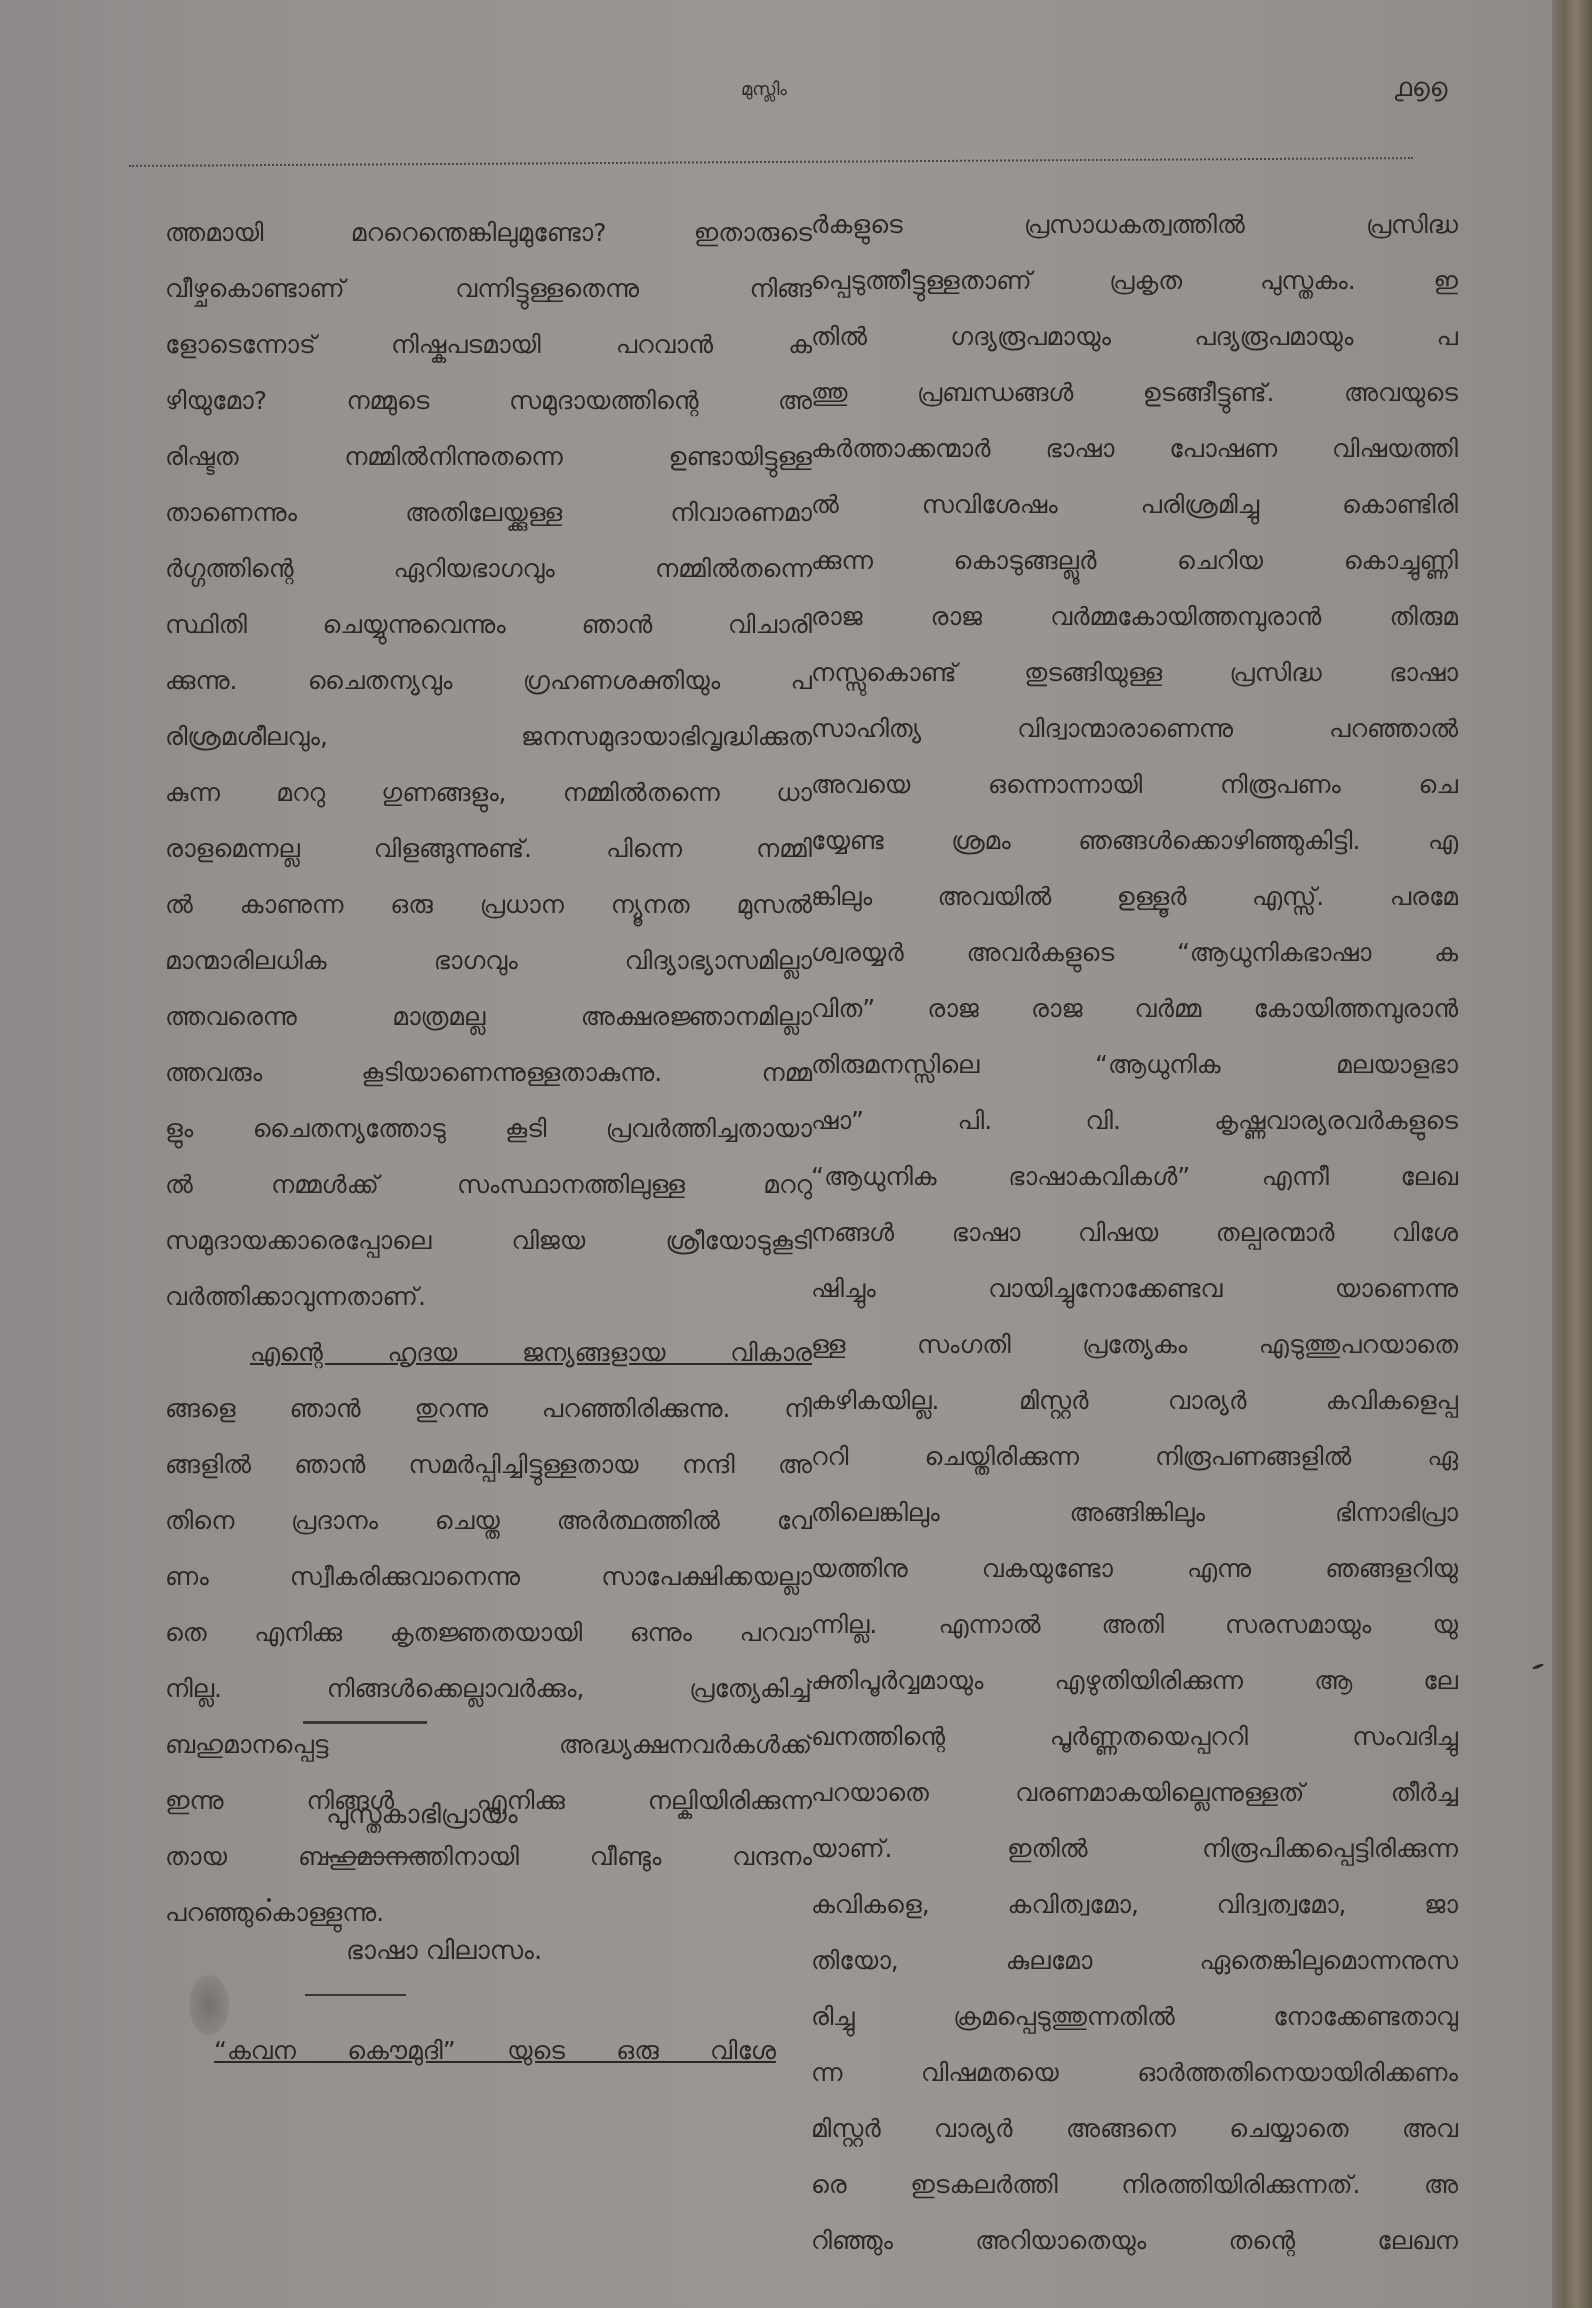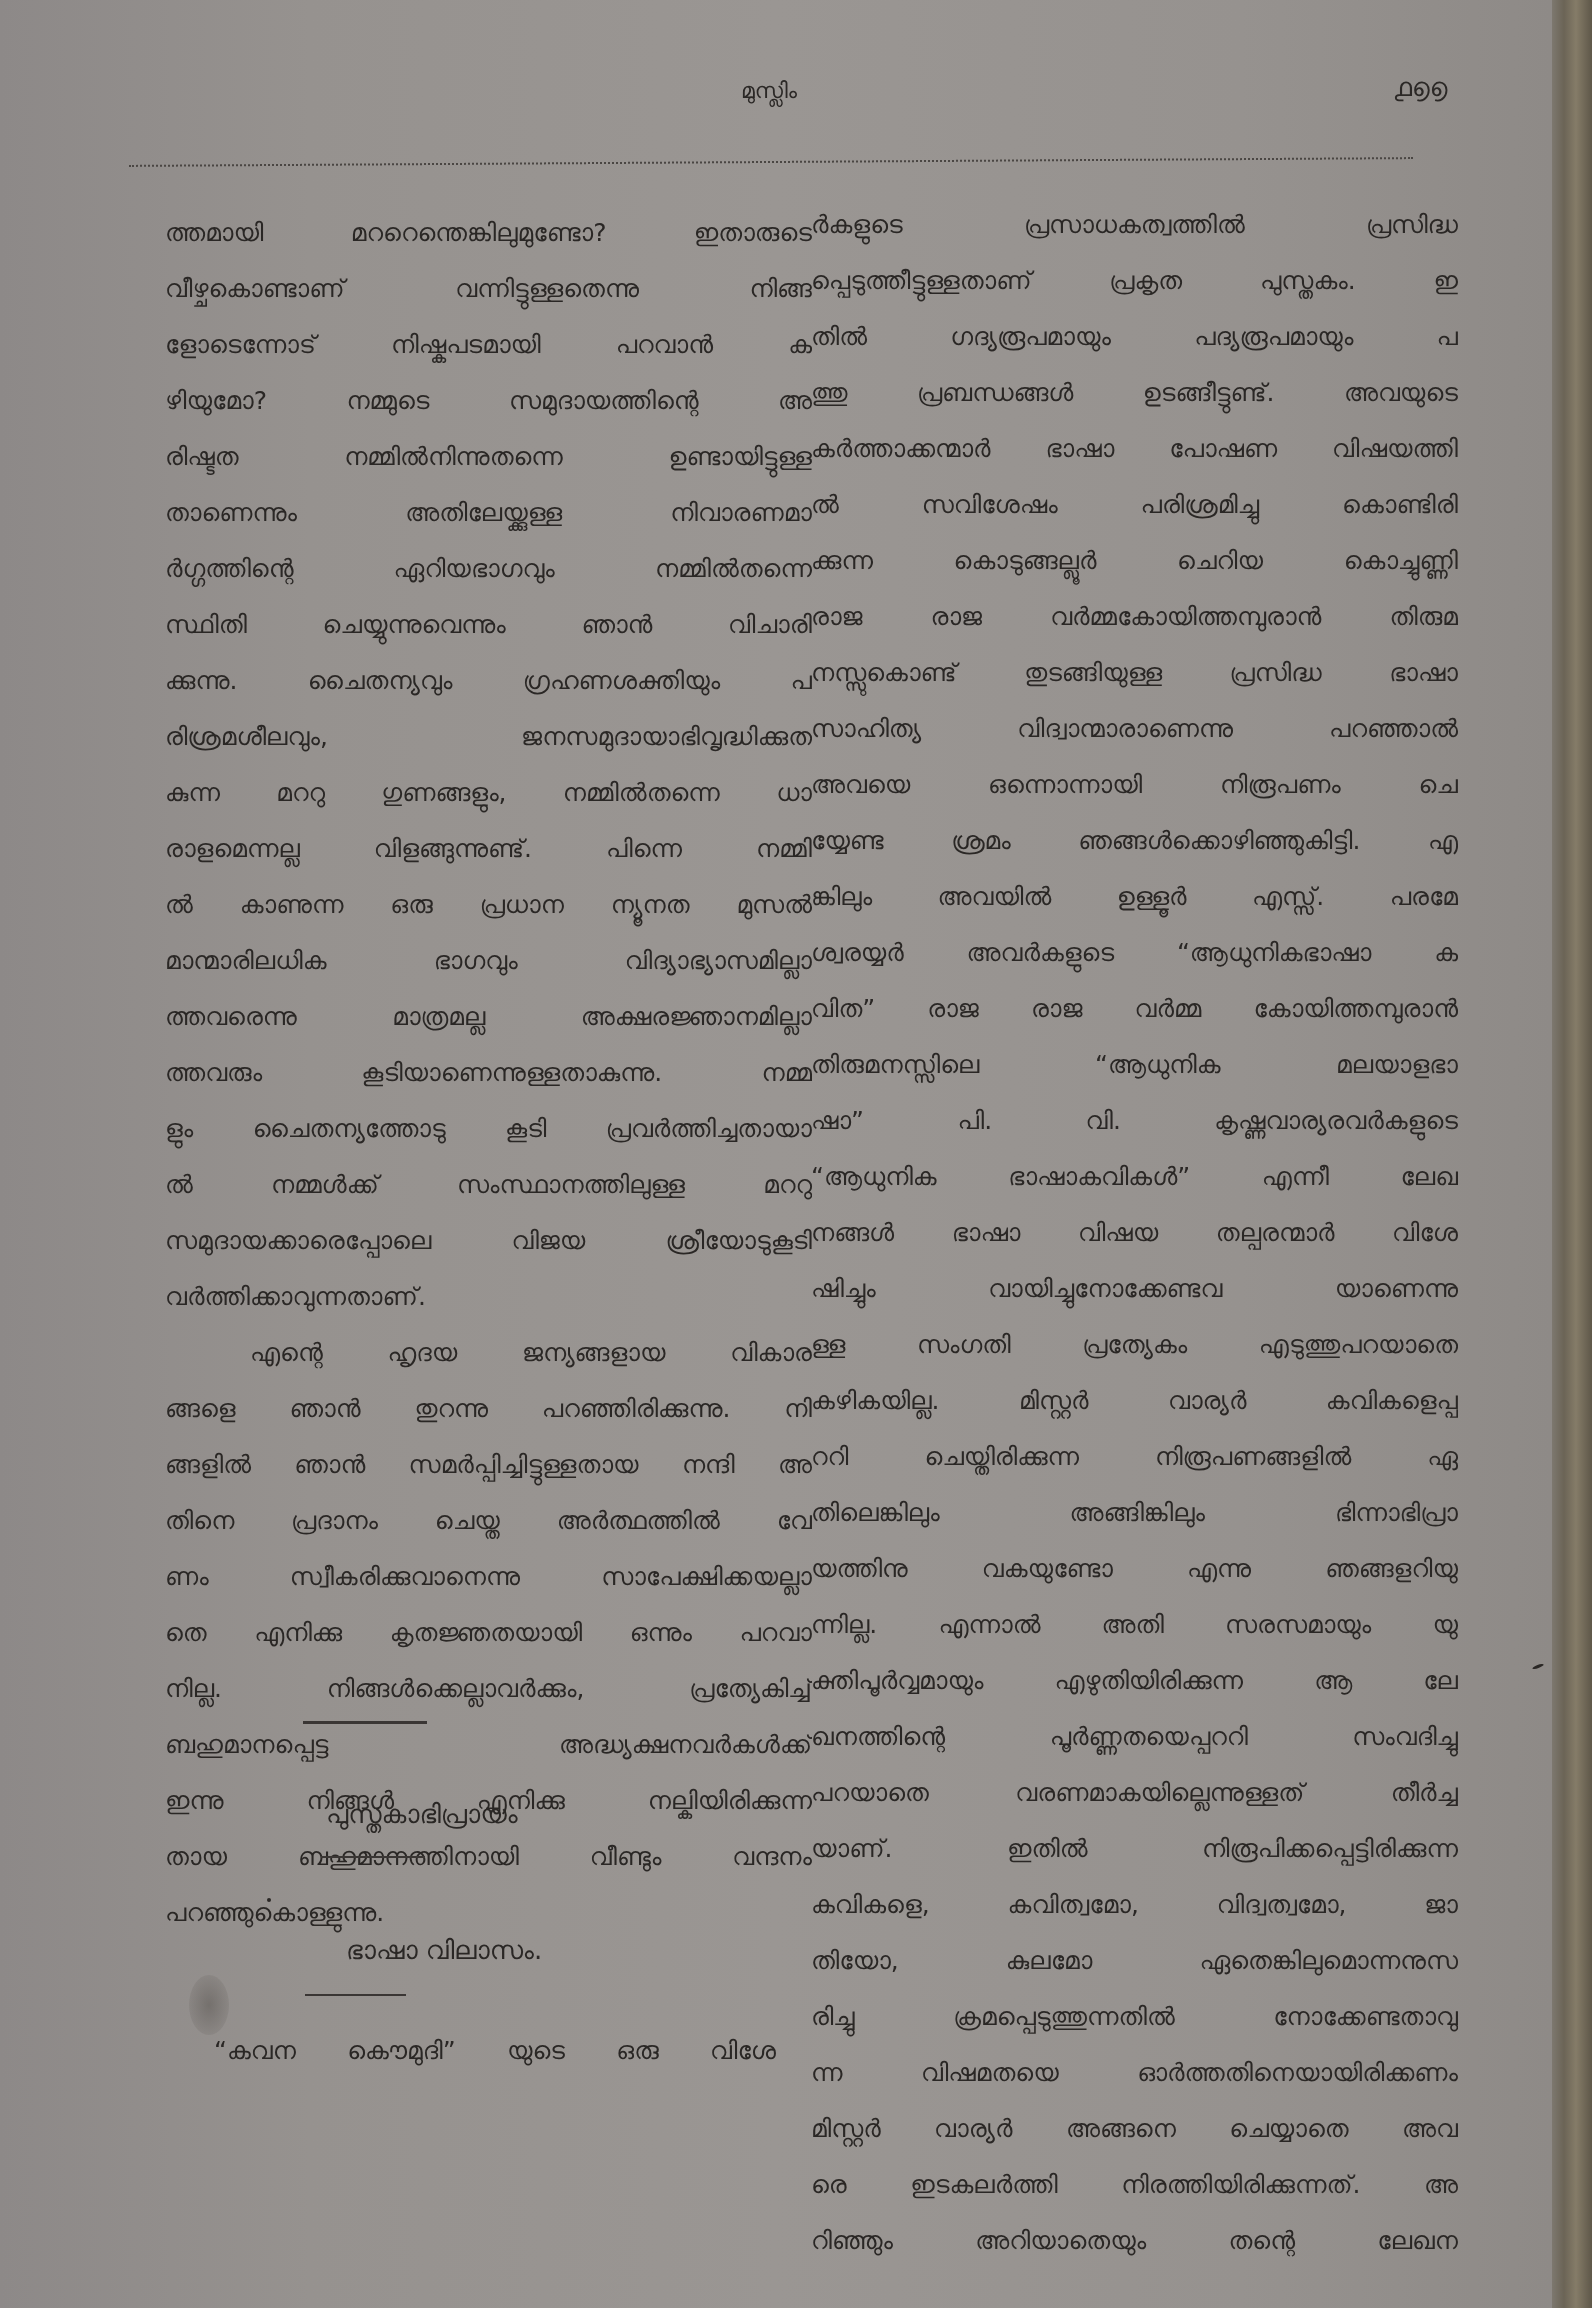--- a/index.html
+++ b/index.html
@@ -13,39 +13,39 @@
     background: linear-gradient(90deg, #8d8988 0%, #96928f 20%, #9a9693 50%, #96928f 80%, #8e8a87 100%);
   }
   .spine {
     position:absolute; left:1552px; top:0; width:40px; height:2308px;
     background: linear-gradient(90deg, #7d786f 0%, #6b6456 30%, #857c68 60%, #5e5749 100%);
   }
   .running-head {
     position:absolute; top:78px; left:0; width:1552px; height:40px;
   }
   .running-title {
-    position:absolute; left:741px; top:0; font-size:22px; color:#2b2826;
+    position:absolute; left:741px; top:0; font-size:18px; color:#2b2826;
   }
   .page-number {
     position:absolute; left:1368px; top:-6px; font-size:26px; color:#2b2826;margin-left:26px;
   }
   .head-rule {
     position:absolute; left:129px; top:161px; width:1284px; height:0;
     border-top:2px dotted #4a4643;
     transform: rotate(-0.35deg);
   }
   .column {
     position:absolute; top:205px; color:#2a2725;
     font-size:25px; line-height:56px;
   }
   .col-left { left:129px; width:647px; }
   .col-right { left:811px; width:647px; }
   .line { display:block; white-space:nowrap; text-align:justify; text-align-last:justify; height:56px; overflow:hidden; }
   .line.last { text-align-last:left; }
-  .line.indent { padding-left:85px; }
+  .line.indent { padding-left:85px;text-decoration:underline; }
   .section-rule {
     position:absolute; height:0; border-top:3px solid #3a3634;
   }
   .heading {
     position:absolute; font-size:26px; color:#2a2725; white-space:nowrap;
   }
   .stain {
     position:absolute; left:189px; top:1975px; width:40px; height:60px;
     border-radius:50%; background:radial-gradient(ellipse, rgba(60,55,50,0.35), rgba(60,55,50,0));
   }

